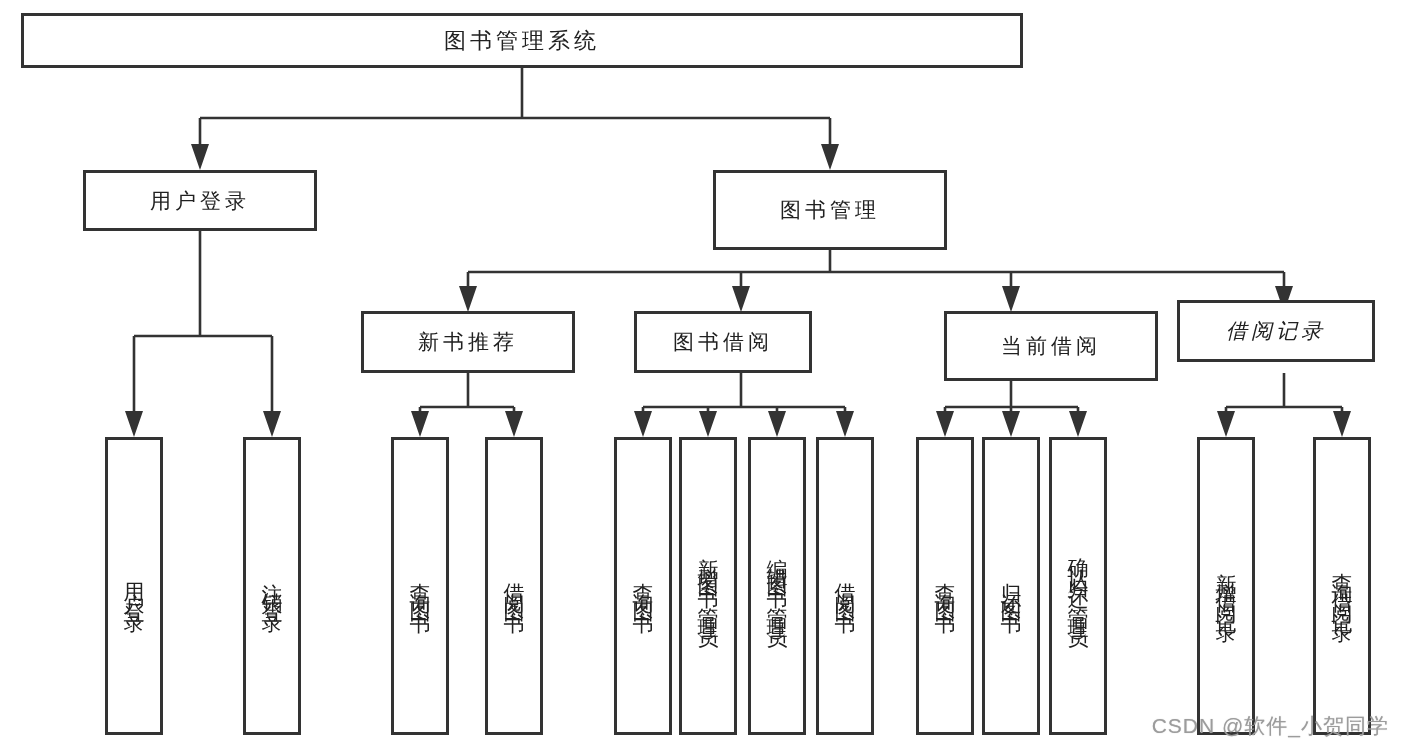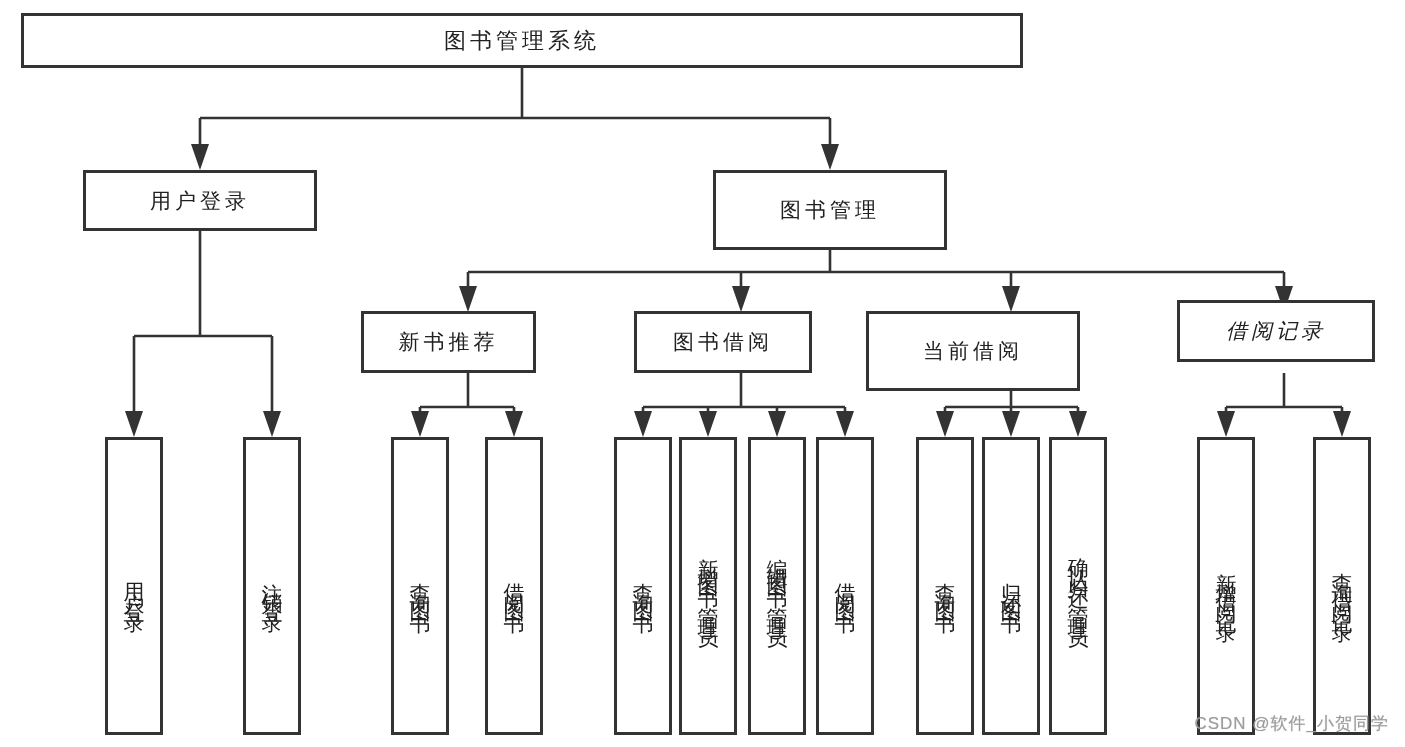--- a/index.html
+++ b/index.html
@@ -14,21 +14,21 @@
     font-size:21px;letter-spacing:4px;z-index:2;white-space:nowrap;
   }
   .node.root{font-size:22px;}
   .node.leaf{
     writing-mode:vertical-rl;text-orientation:mixed;
     font-size:21px;letter-spacing:10px;white-space:normal;
   }
   svg.connectors{position:absolute;left:0;top:0;z-index:1;}
   .watermark{
     position:absolute;top:712px;right:16px;z-index:3;
-    font-size:17px;letter-spacing:1px;color:#9c9c9c;
+    font-size:21px;letter-spacing:1px;color:#9c9c9c;
     text-shadow:0 0 1px rgba(156,156,156,0.6);
   }
 </style>
 </head>
 <body>
 
 <div class="canvas">
 
   <svg class="connectors" width="1405" height="747" viewBox="0 0 1405 747" aria-hidden="true">
     <path fill="none" stroke="#333333" stroke-width="2.6" d="M522 68 V118 M200 118 H830 M200 118 V145 M830 118 V145
@@ -48,23 +48,23 @@
          M936 411 L954 411 L945 437 Z M1002 411 L1020 411 L1011 437 Z
          M1069 411 L1087 411 L1078 437 Z
          M1217 411 L1235 411 L1226 437 Z M1333 411 L1351 411 L1342 437 Z"></path>
   </svg>
 
   <div class="node root" style="left:21px;top:13px;width:1002px;height:55px;">图书管理系统</div>
 
   <div class="node" style="left:83px;top:170px;width:234px;height:61px;">用户登录</div>
   <div class="node" style="left:713px;top:170px;width:234px;height:80px;">图书管理</div>
 
-  <div class="node" style="left:361px;top:311px;width:175px;height:62px;">新书推荐</div>
+  <div class="node" style="left:361px;top:311px;width:214px;height:62px;">新书推荐</div>
   <div class="node" style="left:634px;top:311px;width:178px;height:62px;">图书借阅</div>
-  <div class="node" style="left:866px;top:311px;width:214px;height:80px;">当前借阅</div>
+  <div class="node" style="left:944px;top:311px;width:214px;height:70px;">当前借阅</div>
   <div class="node" style="left:1177px;top:300px;width:198px;height:62px;font-style:italic;">借阅记录</div>
 
   <div class="node leaf" style="left:105px;top:437px;width:58px;height:298px;">用户登录</div>
   <div class="node leaf" style="left:243px;top:437px;width:58px;height:298px;">注销登录</div>
 
   <div class="node leaf" style="left:391px;top:437px;width:58px;height:298px;">查询图书</div>
   <div class="node leaf" style="left:485px;top:437px;width:58px;height:298px;">借阅图书</div>
 
   <div class="node leaf" style="left:614px;top:437px;width:58px;height:298px;">查询图书</div>
   <div class="node leaf" style="left:679px;top:437px;width:58px;height:298px;">新增图书（管理员）</div>

